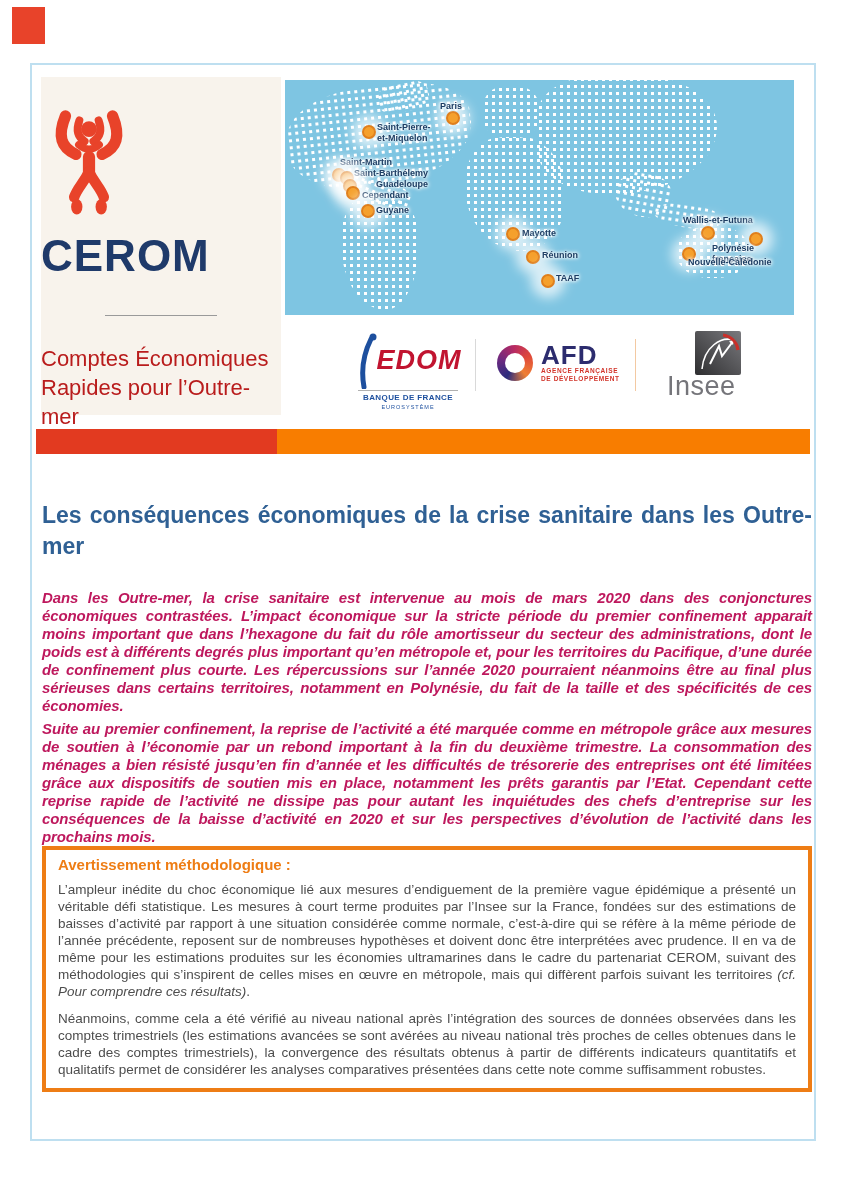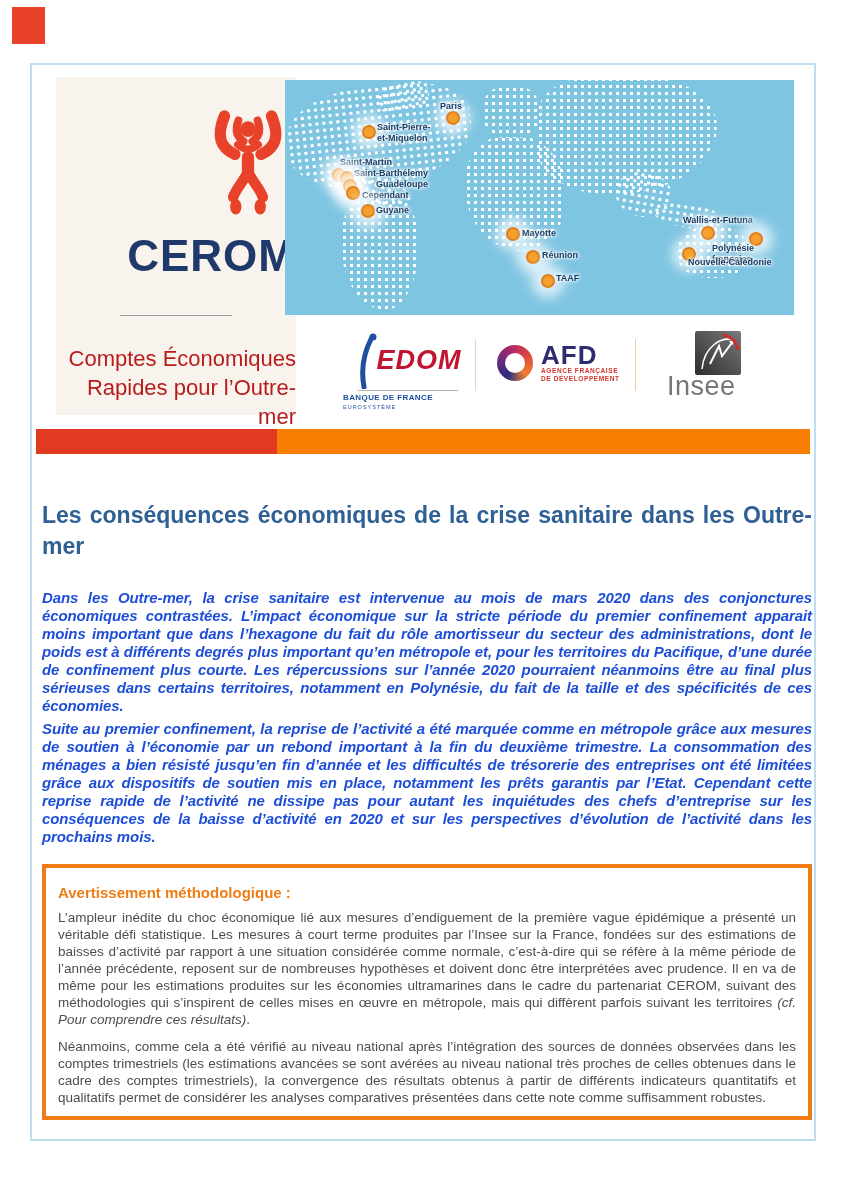--- a/index.html
+++ b/index.html
@@ -5,22 +5,22 @@
   html,body{margin:0;padding:0;}
   body{width:849px;height:1200px;background:#ffffff;position:relative;
        font-family:"Liberation Sans",sans-serif;overflow:hidden;}
 
   .corner-square{position:absolute;left:12px;top:7px;width:33px;height:37px;background:#e8432a;}
 
   .doc-box{position:absolute;left:30px;top:63px;width:786px;height:1078px;
            border:2px solid #bedff0;box-sizing:border-box;background:#fff;}
 
   
-  .brand-panel{position:absolute;left:24px;top:12px;width:240px;height:338px;
-               background:#f8f3ec;text-align:right;}
+  .brand-panel{position:absolute;left:9px;top:12px;width:240px;height:338px;
+               background:#f8f3ec;text-align:left;}
   .brand-icon{margin-top:26px;}
   .brand-name{font-size:44px;font-weight:bold;color:#1f3a6a;letter-spacing:1px;margin-top:2px;}
   .brand-sep{width:112px;height:0;border-top:1px solid #9a9a9a;margin:34px auto 0 auto;}
   .brand-tagline{margin-top:28px;font-size:22px;line-height:29px;color:#b91c1c;}
 
   
   .map{position:absolute;left:253px;top:15px;width:509px;height:235px;background:#7ec5e2;overflow:hidden;}
   .cont{position:absolute;
         background-image:radial-gradient(circle,#ffffff 1.5px,rgba(255,255,255,0) 1.9px);
         background-size:7px 7px;}
@@ -30,21 +30,21 @@
   .map-label{position:absolute;font-size:9px;font-weight:bold;color:#1d3d63;
              white-space:pre-line;line-height:11px;
              text-shadow:0 0 3px #fff,0 0 4px #fff,0 0 5px #fff;}
 
   
   .logos{position:absolute;left:253px;top:258px;width:509px;height:100px;}
   .logo-sep{position:absolute;top:16px;width:1px;height:52px;}
   .sep1{left:190px;background:#d9d9d9;}
   .sep2{left:350px;background:#f3c9a2;}
 
-  .iedom{position:absolute;left:58px;top:10px;width:130px;text-align:left;}
+  .iedom{position:absolute;left:58px;top:10px;width:130px;text-align:center;}
   .iedom-row{display:flex;align-items:flex-start;justify-content:center;}
   .iedom-edom{font-size:27px;font-weight:bold;font-style:italic;color:#c11430;
               letter-spacing:1px;margin-top:12px;}
   .iedom-line{width:100px;border-top:1px solid #b0b0b0;margin:1px auto 2px auto;}
   .iedom-bdf{font-size:8px;font-weight:bold;color:#1d4f9e;letter-spacing:0.4px;}
   .iedom-euro{font-size:5.5px;color:#1d4f9e;letter-spacing:1px;margin-top:2px;}
 
   .afd{position:absolute;left:212px;top:20px;display:flex;align-items:center;}
   .afd-ring{width:36px;height:36px;border-radius:50%;position:relative;
             background:conic-gradient(from 210deg,#2b2b7e,#6c2a80,#b62a64,#e04a3a,#ef7f33,#2b2b7e);}
@@ -60,27 +60,27 @@
 
   
   .bar{position:absolute;left:4px;top:364px;width:774px;height:25px;display:flex;}
   .bar-red{width:241px;height:100%;background:#e23a20;}
   .bar-orange{flex:1;height:100%;background:#f87d00;}
 
   
   .article{position:absolute;left:10px;top:435px;width:770px;}
   .article-title{font-size:23px;line-height:31px;font-weight:bold;color:#2f6094;
                  text-align:justify;margin:0;}
-  .lead{font-size:15px;line-height:18px;font-weight:bold;font-style:italic;color:#1d4ed8;
+  .lead{font-size:15px;line-height:18px;font-weight:bold;font-style:italic;color:#be185d;
         text-align:justify;letter-spacing:-0.1px;margin:0;}
   .lead.p1{margin-top:27px;}
   .lead.p2{margin-top:5px;}
 
   
-  .notice{margin-top:18px;border:4px solid #ee7d15;padding:14px 12px 10px 12px;}
+  .notice{border:4px solid #ee7d15;padding:4px 12px 10px 12px;}
   .notice-heading{font-size:15px;font-weight:bold;color:#ee7d15;margin:2px 0 8px 0;}
   .notice-p{font-size:13.5px;line-height:17px;color:#4d4d4d;text-align:justify;margin:0;}
   .notice-p + .notice-p{margin-top:10px;}
   .notice-italic{font-style:italic;}
 </style>
 </head>
 <body>
 
 <div class="corner-square"></div>
 

